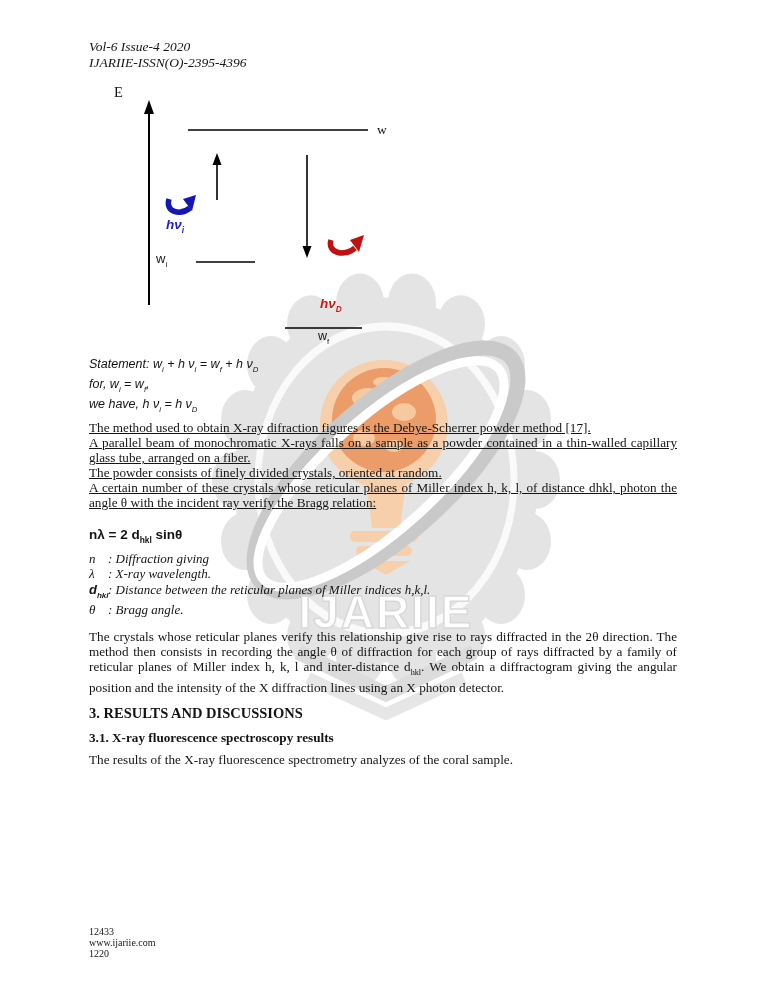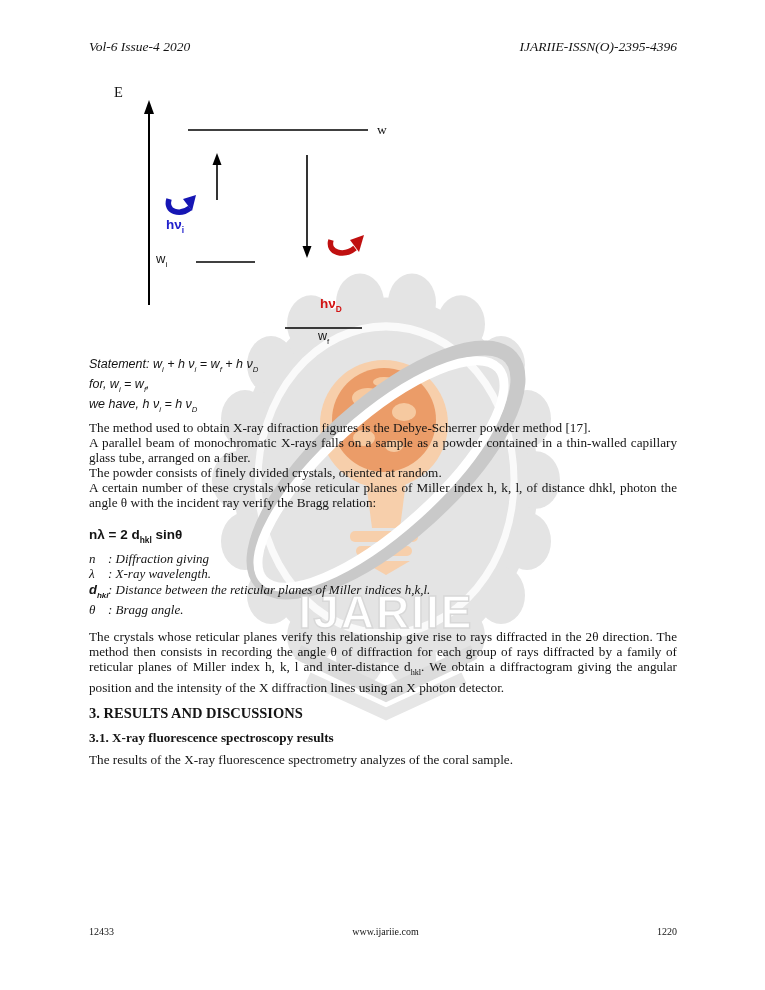--- a/index.html
+++ b/index.html
@@ -7,40 +7,40 @@
         font-family:"Liberation Serif",serif;color:#141414;}
   .abs{position:absolute;}
   
   .header{left:89px;right:88px;top:39px;display:flex;justify-content:space-between;
           font-style:italic;font-size:13.5px;}
   .footer{left:89px;right:88px;top:926px;display:flex;justify-content:space-between;
           font-size:10px;}
   
   .dlabel{font-size:13.5px;}
   .sans{font-family:"Liberation Sans",sans-serif;}
-  .photon{font-family:"Liberation Sans",sans-serif;font-weight:bold;font-size:13.5px;}
+  .photon{font-family:"Liberation Sans",sans-serif;font-weight:bold;font-size:13.5px;font-style:italic;}
   sub{font-size:0.62em;}
   
   .block{left:89px;width:588px;}
   .statement{font-family:"Liberation Sans",sans-serif;font-style:italic;
              font-size:12.5px;line-height:14.5px;}
   .bodytext{font-size:13.2px;line-height:15px;text-align:justify;}
-  .bodytext p{margin:0;}
+  .bodytext p{margin:0;text-decoration:underline;}
   .equation{font-family:"Liberation Sans",sans-serif;font-weight:bold;font-size:13.5px;}
   .defs{font-style:italic;font-size:13px;line-height:15.3px;}
   .defrow{display:flex;}
   .defrow .sym{width:19px;flex:none;}
   .symbold{font-family:"Liberation Sans",sans-serif;font-weight:bold;}
   .h1{font-weight:bold;font-size:14.5px;}
   .h2{font-weight:bold;font-size:13.2px;}
   .plain{font-size:13.2px;}
   svg{display:block;}
   .layer0{left:0;top:0;z-index:0;}
   .layer1{left:0;top:0;z-index:1;pointer-events:none;}
-  .z2{z-index:2;}
+  .z2{z-index:2;flex-direction:column;}
 </style>
 </head>
 <body>
 
 <div class="page">
 
   <svg class="abs layer0" width="765" height="990" viewBox="0 0 765 990" aria-hidden="true">
     <g fill="#e4e4e4" transform="translate(386,480) scale(1,1.2)">
       <circle r="152"></circle>
       <circle cx="150" cy="0" r="24"></circle>

